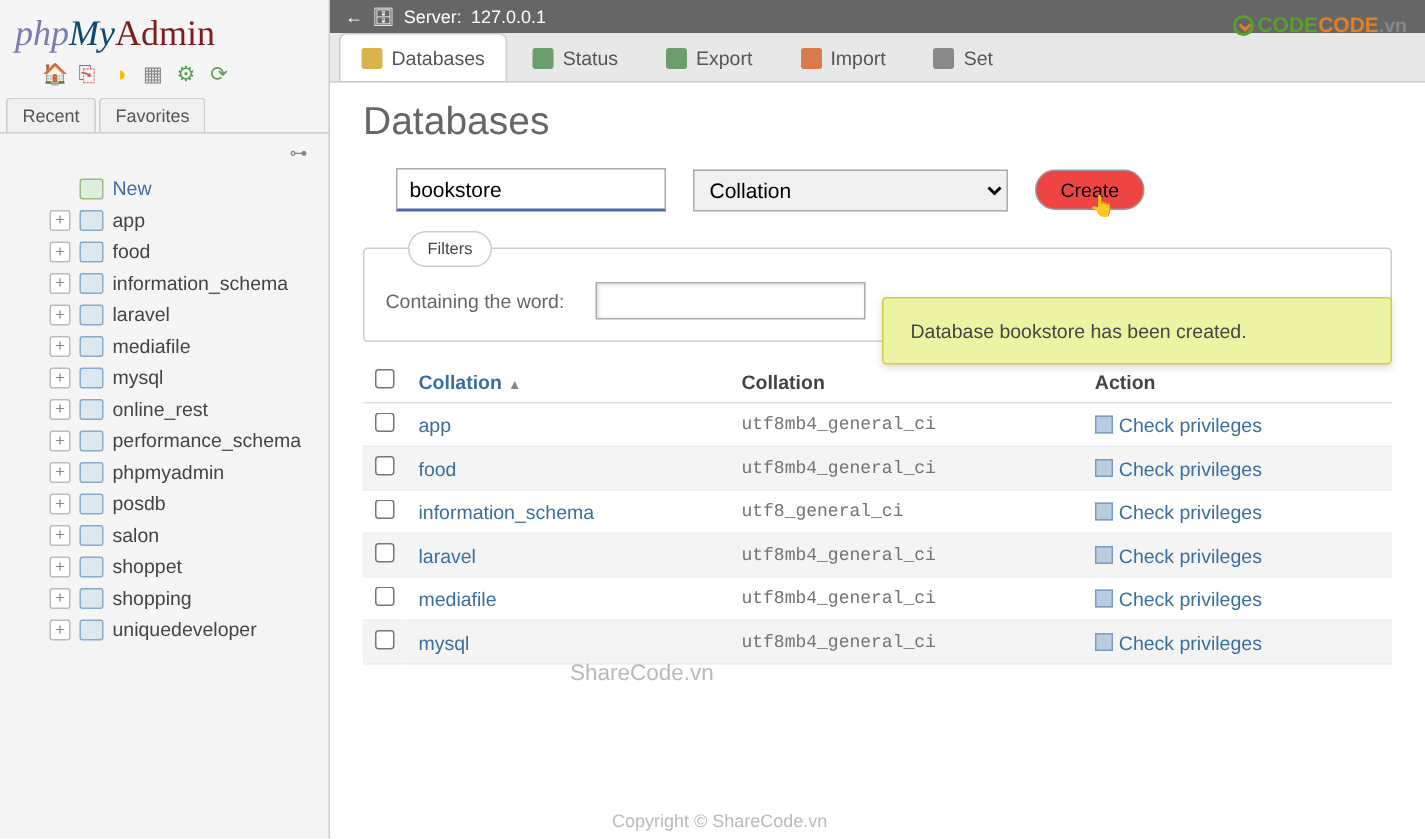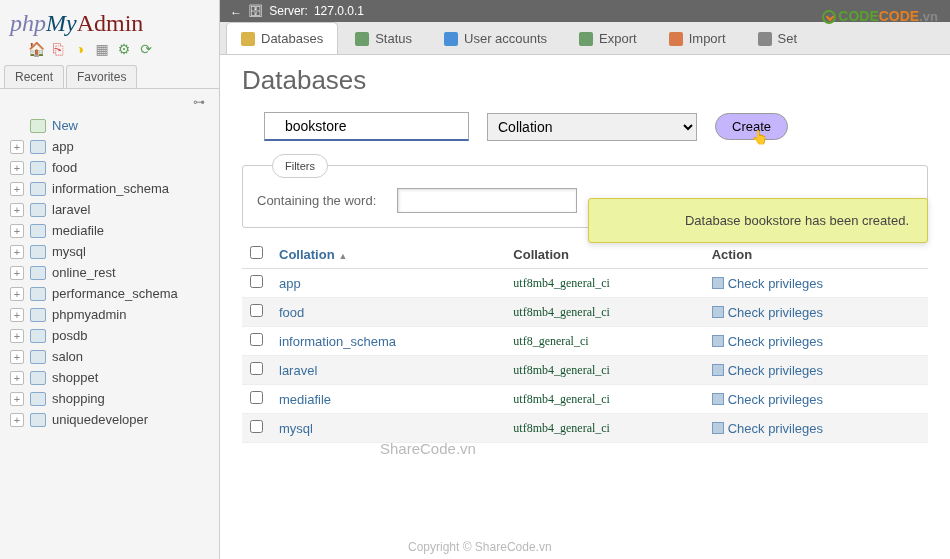--- a/index.html
+++ b/index.html
@@ -8,56 +8,56 @@
 .sidebar { width: 220px; background: #f5f5f5; border-right: 1px solid #ccc; padding: 4px 0; }
 .logo { font-size: 24px; font-weight: normal; padding: 6px 10px 2px; font-family: Georgia, serif; }
 .logo .php { color: #7b7bb0; font-style: italic; }
 .logo .my { color: #0c4a6e; font-style: italic; }
 .logo .admin { color: #7f1d1d; }
 .logo-icons { padding: 2px 28px 8px; display: flex; gap: 6px; font-size: 14px; }
 .logo-icons span { width: 16px; height: 16px; display: inline-block; text-align: center; cursor: pointer; }
 .side-tabs { display: flex; border-bottom: 1px solid #ccc; padding: 0 4px; gap: 2px; align-items: flex-end; }
 .side-tab { padding: 4px 10px; background: #f0f0f0; border: 1px solid #ccc; border-bottom: none; border-radius: 3px 3px 0 0; font-size: 12px; cursor: pointer; color: #555; }
 .link-icon { text-align: right; padding: 6px 14px 2px; color: #888; font-size: 12px; }
-.dbtree { padding: 4px 0 4px 8px; font-size: 13px; }
+.dbtree { padding: 4px 0 4px 8px; font-size: 13px; margin-left: 23px; }
 .dbnode { display: flex; align-items: center; padding: 3px 2px; cursor: pointer; color: #444; gap: 2px; }
 .dbnode .exp { width: 14px; text-align: center; color: #888; font-size: 11px; border: 1px solid #bbb; background: #fff; border-radius: 2px; line-height: 12px; }
 .dbnode .dbi { width: 16px; height: 14px; background: #dce8ee; border: 1px solid #88aacc; border-radius: 2px; margin: 0 4px; display: inline-block; }
 .dbnode.new .dbi { background: #ddeedd; border-color: #99bb88; }
 .dbnode.new { color: #3a6e9e; }
 .main { flex: 1; background: #fff; position: relative; }
 .serverbar { background: #666; color: #fff; padding: 4px 10px; font-size: 12px; display: flex; align-items: center; gap: 6px; }
 .tabs { display: flex; background: #e8e8e8; border-bottom: 1px solid #ccc; padding: 0 6px; gap: 2px; }
 .tab { padding: 8px 14px; display: flex; align-items: center; gap: 6px; cursor: pointer; border: 1px solid transparent; border-bottom: none; color: #555; font-size: 13px; }
 .tab.active { background: #fff; border-color: #ccc; border-radius: 5px 5px 0 0; }
 .tab-ico { width: 14px; height: 14px; display: inline-block; }
 .content { padding: 10px 22px; }
 h1 { font-size: 26px; font-weight: normal; color: #666; margin-bottom: 16px; }
 .create-row { display: flex; align-items: center; gap: 6px; margin: 6px 0 14px 8px; color: #444; }
 .create-row .dbi2 { width: 16px; height: 14px; background: #dce8ee; border: 1px solid #88aacc; border-radius: 2px; position: relative; }
 .create-row .dbi2::after { content: "+"; position: absolute; right: -3px; bottom: -3px; font-size: 10px; color: #3a7b3a; font-weight: bold; }
 .create-row .help { width: 14px; height: 14px; border-radius: 50%; background: #4a90d9; color: #fff; font-size: 10px; text-align: center; line-height: 14px; }
 .form-row { display: flex; gap: 18px; align-items: center; margin: 0 0 18px 22px; }
-.txt { border: 1px solid #aaa; padding: 5px 20px; font-size: 14px; width: 205px; background: #fff; }
+.txt { border: 1px solid #aaa; padding: 5px 8px; font-size: 14px; width: 180px; background: #fff; }
 .txt.dbname { border-bottom: 2px solid #4a6aa8; }
 .sel { border: 1px solid #aaa; padding: 4px 6px; font-size: 14px; width: 210px; background: #f0f0f0; }
-.btn { padding: 5px 16px; border: 1px solid #999; background: #c4b5fd; border-radius: 14px; cursor: pointer; font-size: 13px; position: relative; }
+.btn { padding: 5px 16px; border: 1px solid #999; background: #ef4444; border-radius: 14px; cursor: pointer; font-size: 13px; position: relative; }
 .cursor-hand { position: absolute; left: 50%; top: 60%; font-size: 14px; pointer-events: none; }
-.notice { position: absolute; top: 198px; right: 22px; width: 340px; background: #ecf3a3; border: 1px solid #d8c847; padding: 14px 18px; text-align: right; color: #444; border-radius: 3px; box-shadow: 0 2px 6px rgba(0,0,0,0.15); }
+.notice { position: absolute; top: 198px; right: 22px; width: 340px; background: #ecf3a3; border: 1px solid #d8c847; padding: 14px 18px; text-align: left; color: #444; border-radius: 3px; box-shadow: 0 2px 6px rgba(0,0,0,0.15); }
 .filters-box { border: 1px solid #ccc; border-radius: 3px; margin: 24px 0 12px; padding: 22px 14px 14px; position: relative; }
 .filters-label { position: absolute; top: -12px; left: 29px; background: #fff; padding: 5px 12px; border: 1px solid #ccc; border-radius: 13px; font-size: 11px; }
 .filters-box label { color: #666; margin-right: 17px; }
 .filter-input { border: 1px solid #aaa; padding: 4px; width: 180px; box-shadow: inset 1px 1px 3px rgba(0,0,0,0.15); }
 table.dblist { width: 100%; border-collapse: collapse; font-size: 13px; }
 table.dblist th { text-align: left; padding: 6px 8px; color: #444; font-weight: bold; border-bottom: 1px solid #ddd; }
 table.dblist th.sortable { color: #3a6e9e; }
 table.dblist td { padding: 6px 8px; border-bottom: 1px solid #eee; }
 table.dblist tr:nth-child(even) td { background: #f4f4f4; }
 .dbname-link { color: #3a6e9e; cursor: pointer; }
-.coll { color: #14532d; font-family: Liberation Serif, serif; font-size: 12px; }
+.coll { color: #737373; font-family: Liberation Mono, monospace; font-size: 12px; }
 .action { color: #3a6e9e; cursor: pointer; display: flex; align-items: center; gap: 4px; }
 .priv-ico { width: 12px; height: 12px; background: #b8cde0; border: 1px solid #7a9cc0; display: inline-block; }
 .sort-arrow { font-size: 9px; color: #888; margin-left: 4px; }
 .watermark { position: absolute; color: rgba(100,100,100,0.45); font-size: 15px; pointer-events: none; }
 .wm1 { top: 440px; left: 380px; }
 .wm2 { top: 540px; left: 408px; font-size: 12px; }
 .brand-watermark { position: absolute; top: 8px; right: 12px; font-size: 14px; font-weight: bold; }
 .brand-watermark .s1 { color: #5aa02c; }
 .brand-watermark .s2 { color: #e67e22; }
 .brand-watermark .s3 { color: #888; font-size: 13px; }
@@ -174,24 +174,20 @@
     <div class="tabs" id="tabs">
         <div class="tab active">
           <span class="tab-ico" style="background:#d9b44a;border-radius:2px"></span>
           <span>Databases</span>
         </div>
         <div class="tab">
           <span class="tab-ico" style="background:#6b9e6b;border-radius:2px"></span>
           <span>Status</span>
         </div>
         <div class="tab">
-          <span class="tab-ico" style="background:#4a90d9;border-radius:2px"></span>
-          <span>User accounts</span>
-        </div>
-        <div class="tab">
           <span class="tab-ico" style="background:#6b9e6b;border-radius:2px"></span>
           <span>Export</span>
         </div>
         <div class="tab">
           <span class="tab-ico" style="background:#d97a4a;border-radius:2px"></span>
           <span>Import</span>
         </div>
         <div class="tab">
           <span class="tab-ico" style="background:#888;border-radius:2px"></span>
           <span>Set</span>

